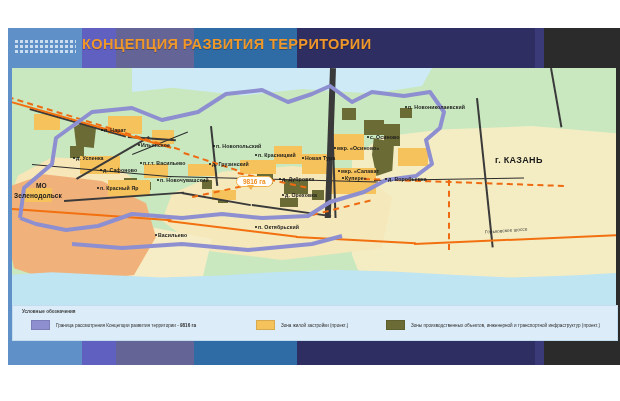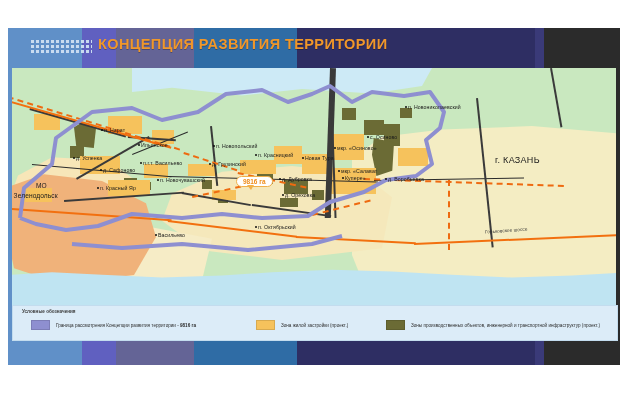--- a/index.html
+++ b/index.html
@@ -12,21 +12,21 @@
   .band i{display:block;height:100%;}
   .b1{width:195px;background:#6090c8;}
   .b2{width:88px;background:#6060c0;}
   .b3{width:205px;background:#646496;}
   .b4{width:268px;background:#2f6ca5;}
   .b5{width:625px;background:#2e2e63;}
   .b6{width:22px;background:#3a3a78;}
   .b7{width:200px;background:#2b2b2b;}
 
   
-  .header{position:absolute;left:20px;top:28px;width:551px;height:38px;z-index:4;}
+  .header{position:absolute;left:4px;top:28px;width:551px;height:38px;z-index:4;}
   .dots{position:absolute;left:10px;top:11px;width:62px;height:16px;
         background-image:radial-gradient(#cfe0f2 40%, transparent 41%);
         background-size:5px 5px;opacity:.95;}
   .title{position:absolute;left:78px;top:8px;font-size:14.5px;font-weight:bold;
          color:#f0972a;letter-spacing:.4px;white-space:nowrap;
          text-shadow:0 1px 0 rgba(0,0,0,.25);}
 
   
   .mapwrap{position:absolute;left:12px;top:68px;width:604px;height:237px;
            overflow:hidden;background:#d9ecd4;z-index:5;}
@@ -63,21 +63,21 @@
   .orangezone{background:#f6c25c;position:absolute;}
 
   
   .road{position:absolute;background:#3a3a3a;height:2px;transform-origin:0 0;}
   .road-orange{position:absolute;background:#f2700f;height:2.4px;transform-origin:0 0;}
   .road-dash{position:absolute;height:0;border-top:2px dashed #ee6a10;transform-origin:0 0;}
   .rail{position:absolute;background:#2b2b2b;height:1.4px;transform-origin:0 0;}
 
   
   .lbl{position:absolute;font-size:5.2px;color:#1a1a1a;white-space:nowrap;
-       font-family:"Liberation Sans",sans-serif;font-weight:normal;letter-spacing:.1px;}
+       font-family:"Liberation Sans",sans-serif;font-weight:bold;letter-spacing:.1px;}
   .lbl.big{font-size:9px;letter-spacing:.3px;}
   .lbl.mid{font-size:6.6px;}
   .lbl.road-name{font-weight:normal;font-size:4.6px;color:#333;}
   .dotm{position:absolute;width:2px;height:2px;border-radius:50%;background:#111;}
 
   
   .callout{position:absolute;left:224px;top:108px;padding:1px 6px;background:#fff;
       border:1px solid #f0b04a;border-radius:7px;font-size:6.5px;font-weight:bold;
       color:#ef8d1b;white-space:nowrap;z-index:20;}
   .callout:after{content:"";position:absolute;left:10px;bottom:-4px;width:0;height:0;

